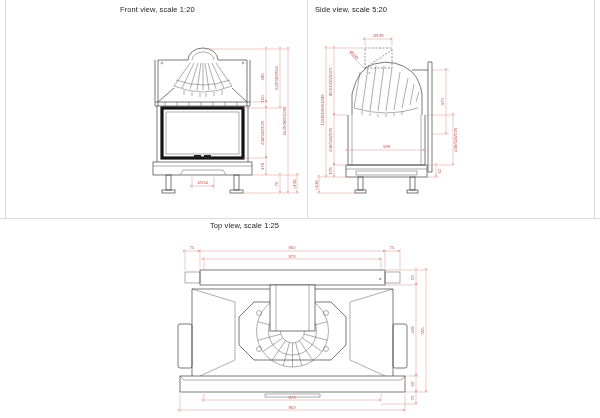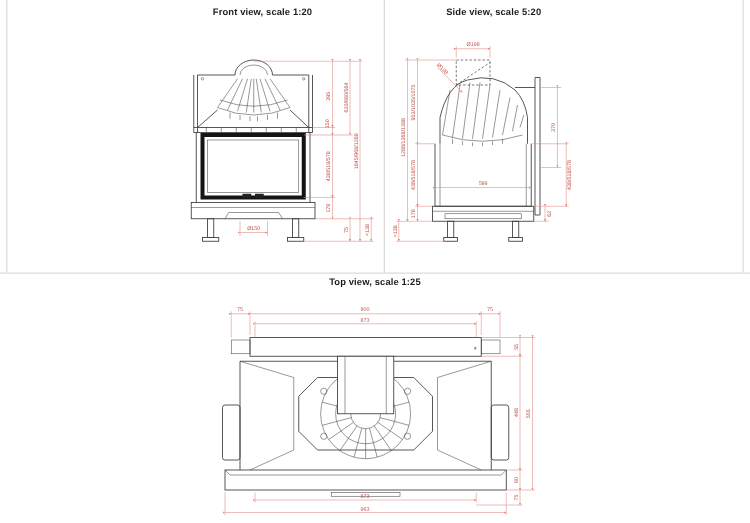--- a/index.html
+++ b/index.html
@@ -2,22 +2,22 @@
 <html><head>
 <meta charset="utf-8">
 <style>
   html,body{margin:0;padding:0;}
   body{
     width:600px;height:418px;background:#ffffff;position:relative;
     font-family:"Liberation Sans", sans-serif;overflow:hidden;
   }
   .divider{position:absolute;background:#dcdcdc;}
   .view-title{
-    position:absolute;font-size:7.5px;font-weight:bold;color:#1c1c1c;
-    text-align:center;letter-spacing:.1px;
+    position:absolute;font-size:7.5px;font-weight:normal;color:#1c1c1c;
+    letter-spacing:.1px;
   }
   svg{position:absolute;overflow:visible;}
   .geo{stroke:#3f3f3f;stroke-width:.7;fill:none;}
   .geo-thin{stroke:#4a4a4a;stroke-width:.45;fill:none;}
   .door{stroke:#141414;stroke-width:3.2;fill:#ffffff;}
   .dashln{stroke:#4a4a4a;stroke-width:.6;fill:none;stroke-dasharray:2 1.5;}
   .dim{stroke:#de8a82;stroke-width:.45;fill:none;}
   .dimtxt{font-family:"Liberation Sans",sans-serif;font-size:4.3px;fill:#c0564e;}
   .star{font-family:"Liberation Sans",sans-serif;font-size:6px;fill:#333;}
   .blk{fill:#222;stroke:none;}

